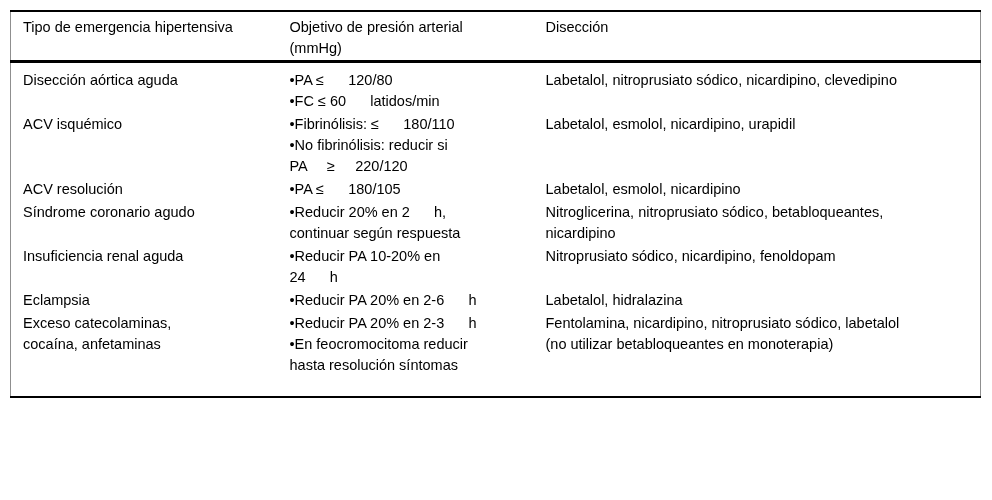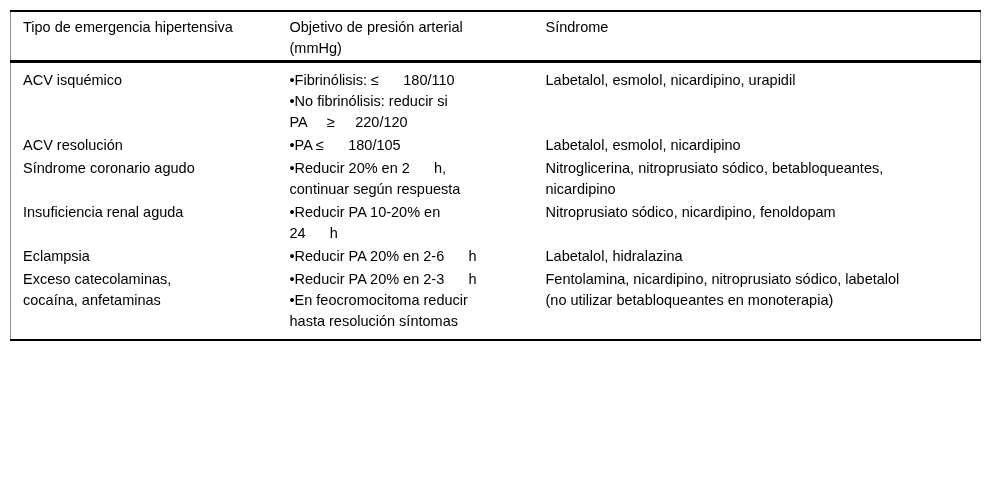--- a/index.html
+++ b/index.html
@@ -35,41 +35,47 @@
       white-space: pre-wrap;
       padding: 1px 6px 1px 0;
     }
     th:first-child, td:first-child { padding-left: 12px; }
     thead th {
       padding-top: 5px;
       padding-bottom: 1px;
       border-bottom: 3px solid #000000;
     }
     tbody tr:first-child td { padding-top: 7px; }
-    tbody tr:last-child td { padding-bottom: 7px; margin-left: 40px; }
+    tbody tr:last-child td { padding-bottom: 20px; margin-left: 40px; }
   </style>
 </head>
 <body>
 
 <div class="page">
   <table class="emt">
     <colgroup>
       <col class="c1">
         <col class="c2">
         <col class="c3">
     </colgroup>
     <thead>
       <tr>
         <th>Tipo de emergencia hipertensiva</th>
         <th>Objetivo de presión arterial
 (mmHg)</th>
-        <th>Síndrome</th>
+        <th>Disección</th>
       </tr>
     </thead>
     <tbody>
+      <tr>
+        <td>Disección aórtica aguda</td>
+        <td>•PA ≤      120/80
+•FC ≤ 60      latidos/min</td>
+        <td>Labetalol, nitroprusiato sódico, nicardipino, clevedipino</td>
+      </tr>
       <tr>
         <td>ACV isquémico</td>
         <td>•Fibrinólisis: ≤      180/110
 •No fibrinólisis: reducir si
 PA     ≥     220/120</td>
         <td>Labetalol, esmolol, nicardipino, urapidil</td>
       </tr>
       <tr>
         <td>ACV resolución</td>
         <td>•PA ≤      180/105</td>

